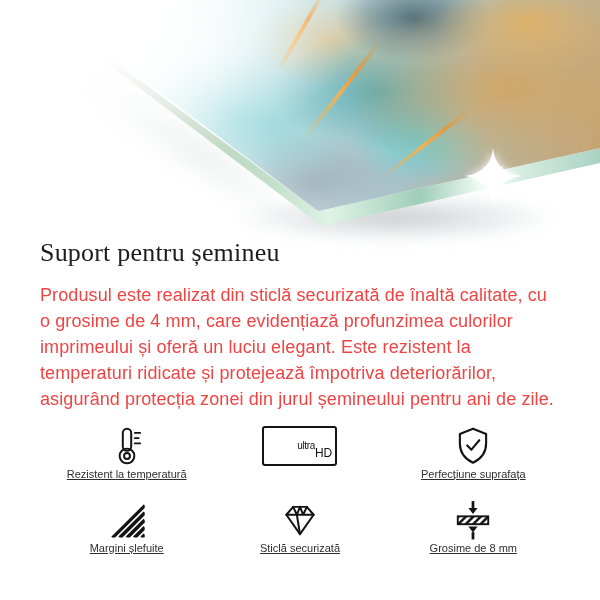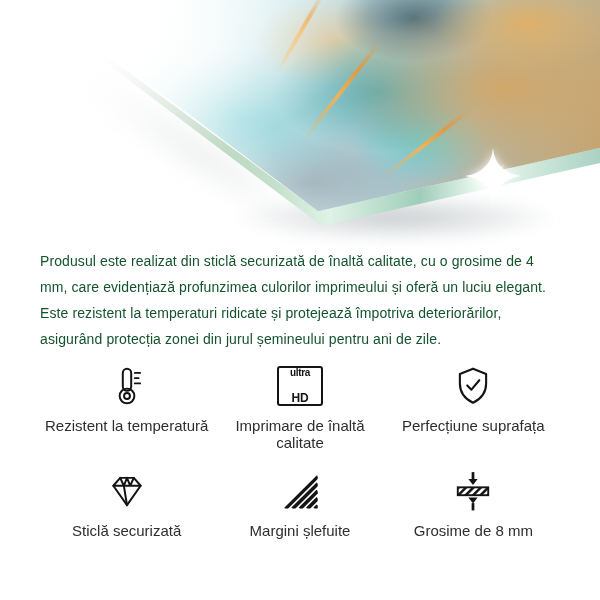--- a/index.html
+++ b/index.html
@@ -70,36 +70,36 @@
   }
 
   
   .content{padding:6px 40px 0 40px;}
   .page-title{
     margin:0;font-family:"Liberation Serif","DejaVu Serif",serif;font-weight:400;
     font-size:26px;line-height:34px;color:#1c1c1c;letter-spacing:0.2px;
   }
   .page-title span{display:block;}
   .intro{
-    margin:12px 0 0 0;font-size:14px;line-height:26px;color:#14532d;
+    margin:12px 0 0 0;font-size:18px;line-height:26px;color:#ef4444;
     max-width:535px;letter-spacing:0.1px;
   }
 
   
   .features{
     margin-top:6px;display:grid;grid-template-columns:repeat(3,1fr);row-gap:12px;
   }
   .feature{display:flex;flex-direction:column;align-items:center;text-align:center;padding-top:6px;}
   .icon-wrap{height:44px;display:flex;align-items:center;justify-content:center;}
-  .feature-label{margin-top:9px;font-size:15px;color:#2e2e2e;}
+  .feature-label{font-size:11px;color:#2e2e2e;text-decoration:underline;}
   .icon-svg{display:block;}
   .uhd-box{
     width:42px;height:36px;border:2.5px solid #141414;border-radius:3px;
-    display:flex;flex-direction:column;align-items:center;justify-content:center;
-    font-weight:bold;color:#141414;line-height:0.95;letter-spacing:-0.3px;
+    display:flex;flex-direction:row;align-items:center;justify-content:center;
+    font-weight:normal;color:#141414;line-height:0.95;letter-spacing:-0.3px;padding-left:29px;
   }
   .uhd-top{font-size:10px;}
   .uhd-bottom{font-size:12px;margin-top:16px;}
 </style>
 </head>
 <body>
 
 <div class="hero">
   <div class="corner-shadow"></div>
   <div class="edge-soft-shadow"></div>
@@ -116,20 +116,21 @@
 
   <svg class="sparkle" viewBox="0 0 60 60">
     <path d="M30 2 Q32 26 58 30 Q32 34 30 58 Q28 34 2 30 Q28 26 30 2 Z" fill="#ffffff"></path>
     <path d="M30 14 Q31 28 44 30 Q31 32 30 46 Q29 32 16 30 Q29 28 30 14 Z" fill="#ffffff" opacity="0.85" transform="rotate(45 30 30)"></path>
   </svg>
 </div>
 
 <div class="content">
 
   <h1 class="page-title">
+    <span>Suport pentru șemineu</span>
   </h1>
 
   <p class="intro">Produsul este realizat din sticlă securizată de înaltă calitate, cu o grosime de 4 mm, care evidențiază profunzimea culorilor imprimeului și oferă un luciu elegant. Este rezistent la temperaturi ridicate și protejează împotriva deteriorărilor, asigurând protecția zonei din jurul șemineului pentru ani de zile.</p>
 
   <div class="features">
 
     <div class="feature">
       <div class="icon-wrap">
         <svg class="icon-svg" width="42" height="42" viewBox="0 0 40 40" fill="none" stroke="#141414" stroke-width="1.9" stroke-linecap="round">
           <rect x="16" y="3.5" width="8" height="21" rx="4"></rect>
@@ -141,41 +142,30 @@
       <div class="feature-label">Rezistent la temperatură</div>
     </div>
 
     <div class="feature">
       <div class="icon-wrap">
         <div class="uhd-box">
           <span class="uhd-top">ultra</span>
           <span class="uhd-bottom">HD</span>
         </div>
       </div>
-      <div class="feature-label">Imprimare de înaltă calitate</div>
     </div>
 
     <div class="feature">
       <div class="icon-wrap">
         <svg class="icon-svg" width="42" height="42" viewBox="0 0 40 40" fill="none" stroke="#141414" stroke-width="2" stroke-linecap="round" stroke-linejoin="round">
           <path d="M20 3.5 L32.5 8.5 V17.5 C32.5 26.5 27 32.5 20 36 C13 32.5 7.5 26.5 7.5 17.5 V8.5 Z"></path>
           <path d="M14.5 19.5 L18.5 23.5 L26 14.5"></path>
         </svg>
       </div>
       <div class="feature-label">Perfecțiune suprafața</div>
-    </div>
-
-    <div class="feature">
-      <div class="icon-wrap">
-        <svg class="icon-svg" width="42" height="42" viewBox="0 0 40 40" fill="none" stroke="#141414" stroke-width="1.9" stroke-linecap="round" stroke-linejoin="round">
-          <path d="M7 15 L13.5 7.5 H26.5 L33 15 L20 33.5 Z"></path>
-          <path d="M7 15 H33 M13.5 7.5 L17 15 M20 7.5 L17 15 M20 7.5 L23 15 M26.5 7.5 L23 15 M17 15 L20 33.5"></path>
-        </svg>
-      </div>
-      <div class="feature-label">Sticlă securizată</div>
     </div>
 
     <div class="feature">
       <div class="icon-wrap">
         <svg class="icon-svg" width="42" height="42" viewBox="0 0 40 40">
           <defs>
             <clipPath id="triClip">
                 <path d="M4 37 L37 4 L37 37 Z"></path>
               </clipPath>
           </defs>
@@ -186,20 +176,30 @@
             <line x1="27" y1="37" x2="37" y2="27"></line>
             <line x1="34" y1="37" x2="37" y2="34"></line>
           </g>
         </svg>
       </div>
       <div class="feature-label">Margini șlefuite</div>
     </div>
 
     <div class="feature">
       <div class="icon-wrap">
+        <svg class="icon-svg" width="42" height="42" viewBox="0 0 40 40" fill="none" stroke="#141414" stroke-width="1.9" stroke-linecap="round" stroke-linejoin="round">
+          <path d="M7 15 L13.5 7.5 H26.5 L33 15 L20 33.5 Z"></path>
+          <path d="M7 15 H33 M13.5 7.5 L17 15 M20 7.5 L17 15 M20 7.5 L23 15 M26.5 7.5 L23 15 M17 15 L20 33.5"></path>
+        </svg>
+      </div>
+      <div class="feature-label">Sticlă securizată</div>
+    </div>
+
+    <div class="feature">
+      <div class="icon-wrap">
         <svg class="icon-svg" width="42" height="42" viewBox="0 0 40 40">
           <defs>
             <pattern id="hatchPat" width="5" height="5" patternUnits="userSpaceOnUse" patternTransform="rotate(45)">
               <rect width="5" height="5" fill="#ffffff"></rect>
               <rect width="2.4" height="5" fill="#141414"></rect>
             </pattern>
           </defs>
           <line x1="20" y1="2" x2="20" y2="9" stroke="#141414" stroke-width="2.6"></line>
           <polygon points="15.6,8.5 24.4,8.5 20,14.2" fill="#141414"></polygon>
           <rect x="5.5" y="16.5" width="29" height="7.5" fill="url(#hatchPat)" stroke="#141414" stroke-width="1.8"></rect>

